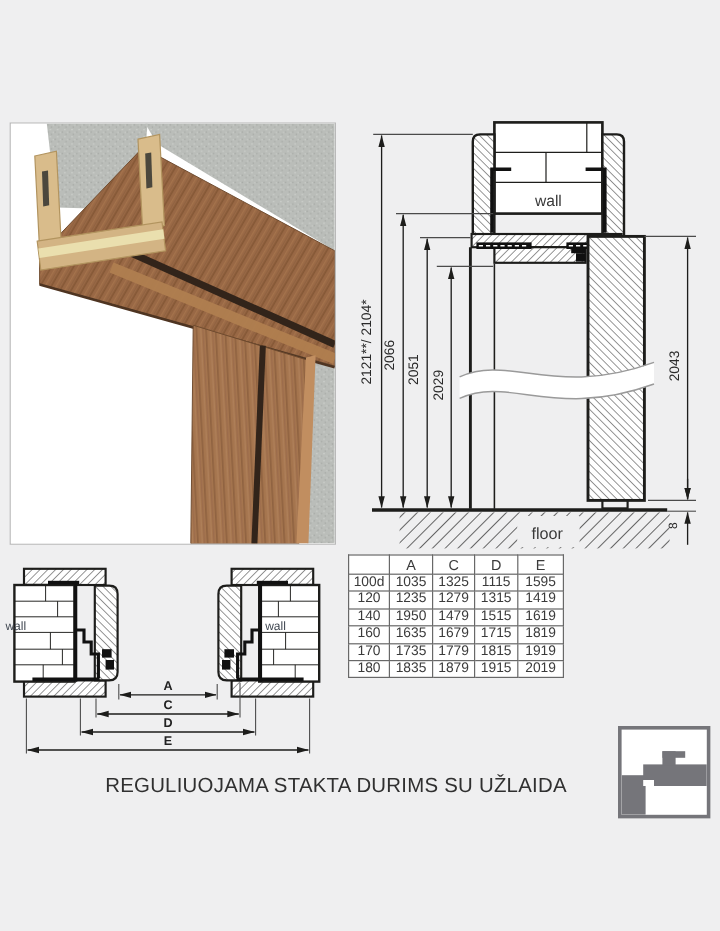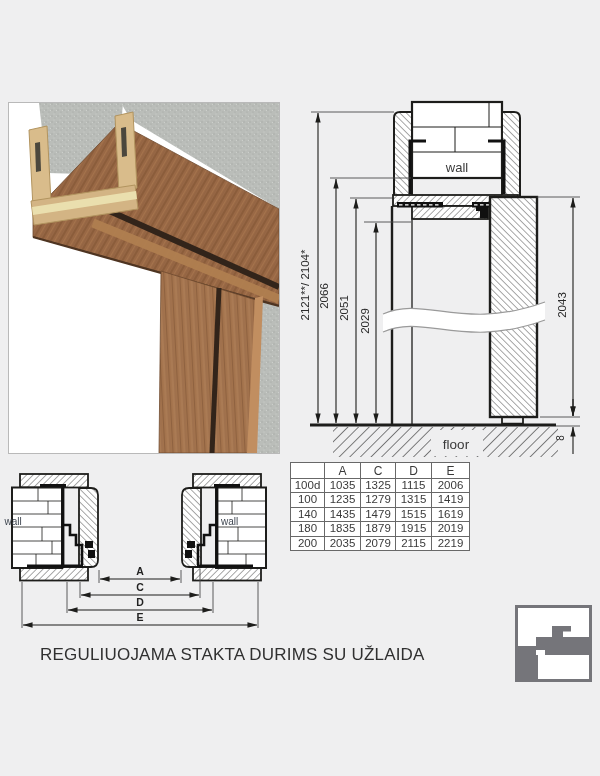--- a/index.html
+++ b/index.html
@@ -8,21 +8,21 @@
   .stage{position:absolute;inset:0;}
   .photo{position:absolute;left:8px;top:102px;width:270px;height:350px;
          background:#fff;border:1px solid #b9b9b9;}
   .drawings{position:absolute;left:0;top:0;width:600px;height:776px;}
   .size-table{position:absolute;left:290px;top:462px;border-collapse:collapse;
               background:#fff;color:#3a3a3a;font-size:11.5px;line-height:1;}
   .size-table th,.size-table td{border:1px solid #686868;text-align:center;
               padding:0;font-weight:normal;}
   .size-table th{height:15px;font-size:12px;}
   .size-table td{height:13.4px;margin-top:28px;}
-  .page-title{position:absolute;left:40px;top:645px;width:480px;
+  .page-title{position:absolute;left:40px;top:645px;width:480px;text-align:center;
               font-size:17px;color:#303030;letter-spacing:.2px;}
   .logo{position:absolute;left:515px;top:605px;width:71px;height:71px;
         background:#fff;border:3.5px solid #75757a;}
   svg text{font-family:"Liberation Sans",sans-serif;}
 </style>
 </head>
 <body>
 
 <div class="stage">
 
@@ -266,49 +266,56 @@
           <th>D</th>
           <th>E</th>
         </tr>
       </thead>
     <tbody>
         <tr>
           <td>100d</td>
           <td>1035</td>
           <td>1325</td>
           <td>1115</td>
-          <td>2006</td>
-        </tr>
-        <tr>
-          <td>100</td>
+          <td>1595</td>
+        </tr>
+        <tr>
+          <td>120</td>
           <td>1235</td>
           <td>1279</td>
           <td>1315</td>
           <td>1419</td>
         </tr>
         <tr>
           <td>140</td>
-          <td>1435</td>
+          <td>1950</td>
           <td>1479</td>
           <td>1515</td>
           <td>1619</td>
+        </tr>
+        <tr>
+          <td>160</td>
+          <td>1635</td>
+          <td>1679</td>
+          <td>1715</td>
+          <td>1819</td>
+        </tr>
+        <tr>
+          <td>170</td>
+          <td>1735</td>
+          <td>1779</td>
+          <td>1815</td>
+          <td>1919</td>
         </tr>
         <tr>
           <td>180</td>
           <td>1835</td>
           <td>1879</td>
           <td>1915</td>
           <td>2019</td>
-        </tr>
-        <tr>
-          <td>200</td>
-          <td>2035</td>
-          <td>2079</td>
-          <td>2115</td>
-          <td>2219</td>
         </tr>
       </tbody>
   </table>
 
   <div class="page-title">REGULIUOJAMA STAKTA DURIMS SU UŽLAIDA</div>
 
   <div class="logo">
     <svg width="71" height="71" viewBox="0 0 71 71">
       <g fill="#75757a">
         <rect x="0" y="38" width="20" height="33"></rect>

